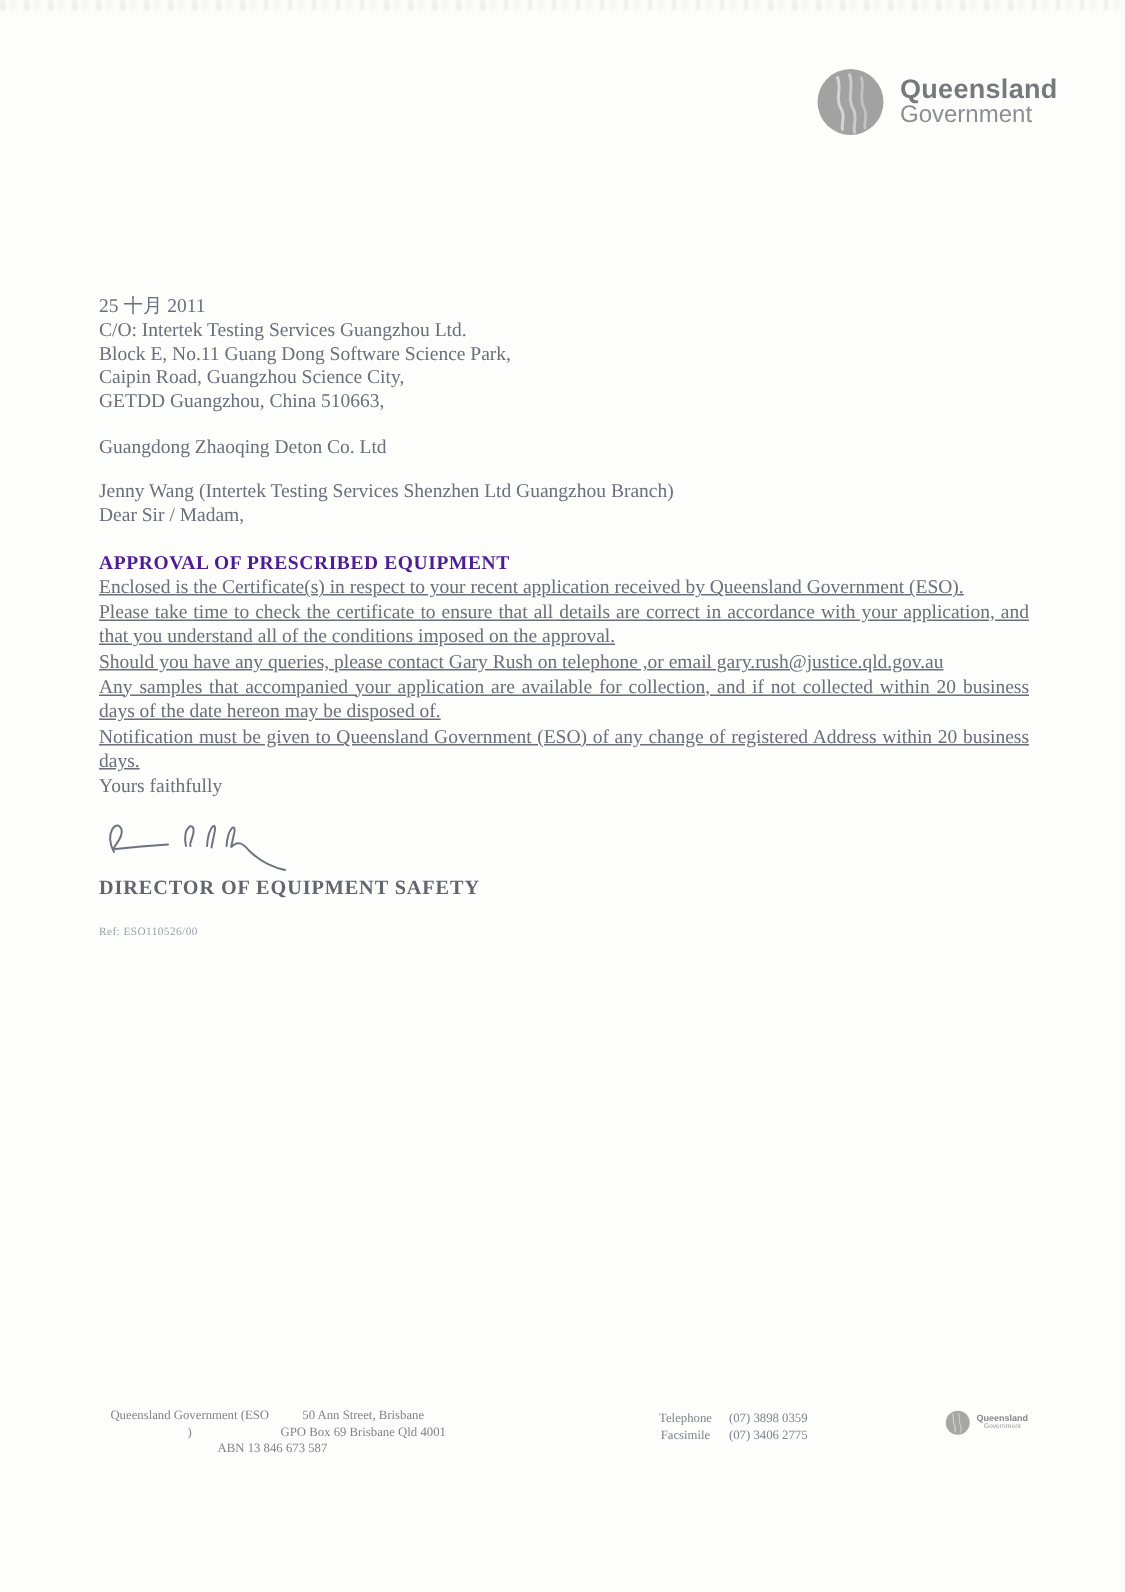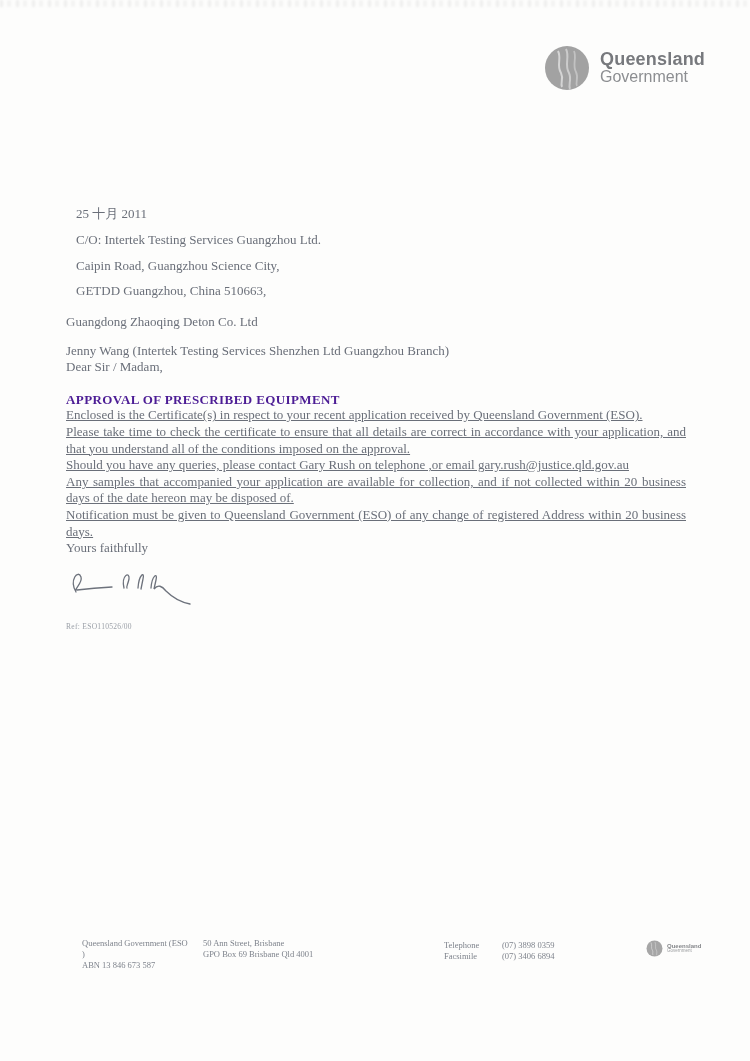--- a/index.html
+++ b/index.html
@@ -30,43 +30,43 @@
   .logo .mark{width:46px;height:46px;flex:0 0 auto;}
   .logo .words{margin-left:10px;line-height:1.05;}
   .logo .w1{font-weight:bold;font-size:18px;color:#77797d;letter-spacing:.2px;}
   .logo .w2{font-size:16px;color:#8c8e91;}
   
   .letter{
     position:absolute;top:196px;left:66px;width:620px;
     font-size:13px;line-height:15.8px;
   }
   .letter .para{margin:0;text-align:justify;line-height:16.6px;text-decoration:underline;}
-  .addr div{margin:10px;}
+  .addr div{margin:0;}
   .company{margin-top:15px;}
   .attention{margin-top:13px;}
   .subject{
     margin-top:17px;font-weight:bold;letter-spacing:.4px;
     color:#4c1d95;font-size:13px;
   }
   .p1{margin-top:29px;}
   .p2{margin-top:16px;}
   .p3{margin-top:14px;}
   .p4{margin-top:12px;}
   .p5{margin-top:14px;}
   .closing{}
   .signature{margin-top:6px;height:44px;}
   .sig-title{
     margin-top:2px;font-weight:bold;letter-spacing:.6px;
     color:#61666f;font-size:13.5px;
   }
   .ref{margin-top:13px;font-size:7.5px;color:#9ba0a8;letter-spacing:.3px;}
   
   .footer{
-    position:absolute;top:938px;left:16px;right:0;height:60px;
-    font-size:8.5px;line-height:11px;color:#7e838c;
+    position:absolute;top:938px;left:0;right:0;height:60px;
+    font-size:8.5px;line-height:11px;color:#7e838c;text-align:center;
   }
   .f-left{position:absolute;left:66px;top:0;}
   .f-left .grid{display:grid;grid-template-columns:121px auto;}
   .f-abn{margin-top:0;}
   .f-contact{position:absolute;left:428px;top:2px;}
   .f-contact .grid{display:grid;grid-template-columns:58px auto;}
   .f-logo{
     position:absolute;left:630px;top:2px;
     display:flex;align-items:center;
     font-family:"Liberation Sans", sans-serif;
@@ -96,20 +96,21 @@
       <div class="w1">Queensland</div>
       <div class="w2">Government</div>
     </span>
   </div>
 
   <div class="letter">
 
     <div class="addr">
       <div>25 十月 2011</div>
       <div>C/O: Intertek Testing Services Guangzhou Ltd.</div>
+      <div>Block E, No.11 Guang Dong Software Science Park,</div>
       <div>Caipin Road, Guangzhou Science City,</div>
       <div>GETDD Guangzhou, China 510663,</div>
     </div>
 
     <div class="company">Guangdong Zhaoqing Deton Co. Ltd</div>
 
     <div class="attention">Jenny Wang (Intertek Testing Services Shenzhen Ltd Guangzhou Branch)</div>
     <div>Dear Sir / Madam,</div>
 
     <div class="subject">APPROVAL OF PRESCRIBED EQUIPMENT</div>
@@ -124,20 +125,21 @@
 
     <div class="signature">
       <svg viewBox="0 0 140 44" width="140" height="44">
         <path d="M10 30 C3 18 12 7 15 15 C17 21 7 28 11 28 C20 27 30 26 46 25" stroke="#6d727c" stroke-width="1.3" fill="none" stroke-linecap="round"></path>
         <path d="M58 26 C55 13 64 9 63 17 C62 22 60 25 61 26" stroke="#6d727c" stroke-width="1.3" fill="none" stroke-linecap="round"></path>
         <path d="M72 26 C73 12 79 9 77 17 L75 27" stroke="#6d727c" stroke-width="1.3" fill="none" stroke-linecap="round"></path>
         <path d="M85 26 C86 13 92 10 90 18 L88 27 C92 22 96 24 100 29 C106 35 114 40 124 42" stroke="#6d727c" stroke-width="1.3" fill="none" stroke-linecap="round"></path>
       </svg>
     </div>
 
+    <div class="sig-title">DIRECTOR OF EQUIPMENT SAFETY</div>
 
     <div class="ref">Ref:  ESO110526/00</div>
   </div>
 
   <div class="footer">
 
     <div class="f-left">
       <div class="grid">
         <span>Queensland Government (ESO</span>
         <span>50 Ann Street, Brisbane</span>
@@ -145,21 +147,21 @@
         <span>GPO Box 69 Brisbane Qld 4001</span>
       </div>
       <div class="f-abn">ABN 13 846 673 587</div>
     </div>
 
     <div class="f-contact">
       <div class="grid">
         <span>Telephone</span>
         <span>(07) 3898 0359</span>
         <span>Facsimile</span>
-        <span>(07) 3406 6894</span>
+        <span>(07) 3406 2775</span>
       </div>
     </div>
 
     <div class="f-logo">
       <span class="mark">
         <svg viewBox="0 0 17 17" width="17" height="17">
           <circle cx="8.5" cy="8.5" r="8" fill="#a6a6a6"></circle>
           <path d="M5 2.5 C6.5 5.5 4.5 7.5 6.5 10.5 C7.5 12.5 6 13.5 7 15" stroke="#ffffff" stroke-opacity="0.5" stroke-width="0.8" fill="none"></path>
           <path d="M9 2 C10.5 5 8.5 7.5 10.5 10.5 C11.5 12.5 10 14 11 15.5" stroke="#ffffff" stroke-opacity="0.4" stroke-width="0.8" fill="none"></path>
         </svg>

